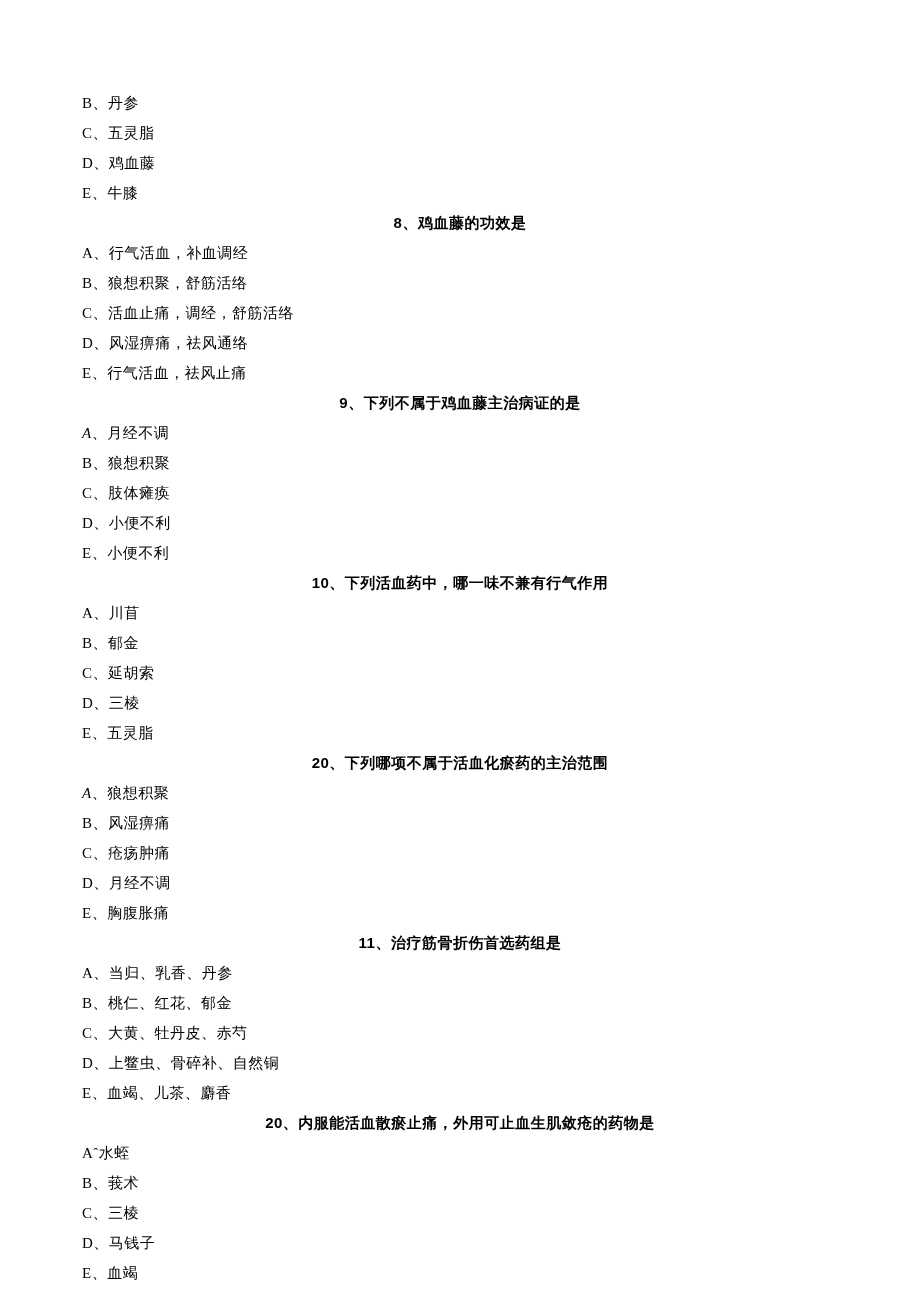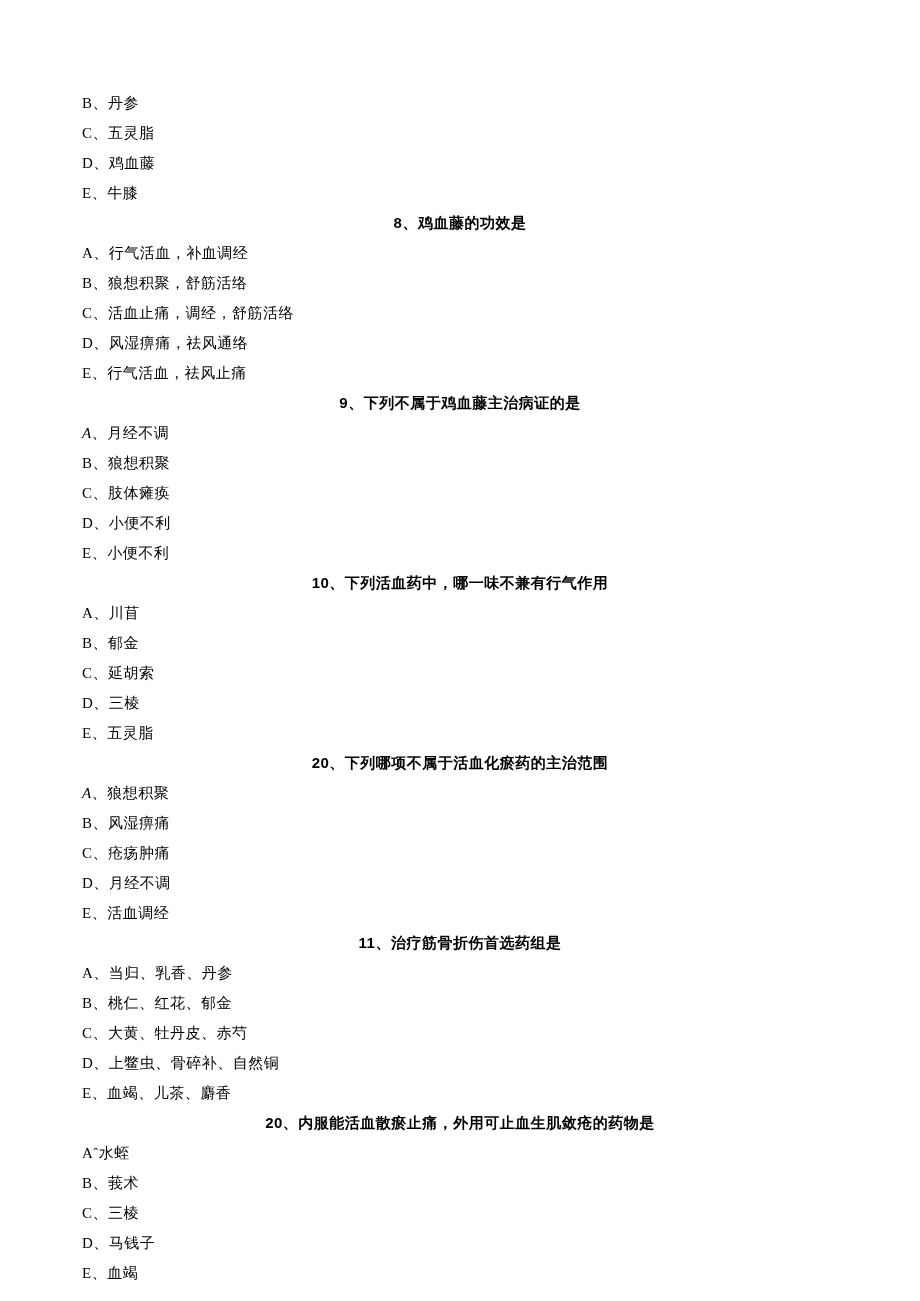--- a/index.html
+++ b/index.html
@@ -54,21 +54,21 @@
 <div class="option">B、郁金</div>
 <div class="option">C、延胡索</div>
 <div class="option">D、三棱</div>
 <div class="option">E、五灵脂</div>
 
 <div class="question">20、下列哪项不属于活血化瘀药的主治范围</div>
 <div class="option"><span class="italic-letter">A</span><span>、狼想积聚</span></div>
 <div class="option">B、风湿痹痛</div>
 <div class="option">C、疮疡肿痛</div>
 <div class="option">D、月经不调</div>
-<div class="option">E、活血调经</div>
+<div class="option">E、胸腹胀痛</div>
 
 <div class="question">11、治疗筋骨折伤首选药组是</div>
 <div class="option">A、当归、乳香、丹参</div>
 <div class="option">B、桃仁、红花、郁金</div>
 <div class="option">C、大黄、牡丹皮、赤芍</div>
 <div class="option">D、上鳖虫、骨碎补、自然铜</div>
 <div class="option">E、血竭、儿茶、麝香</div>
 
 <div class="question">20、内服能活血散瘀止痛，外用可止血生肌敛疮的药物是</div>
 <div class="option">Aˆ水蛭</div>

